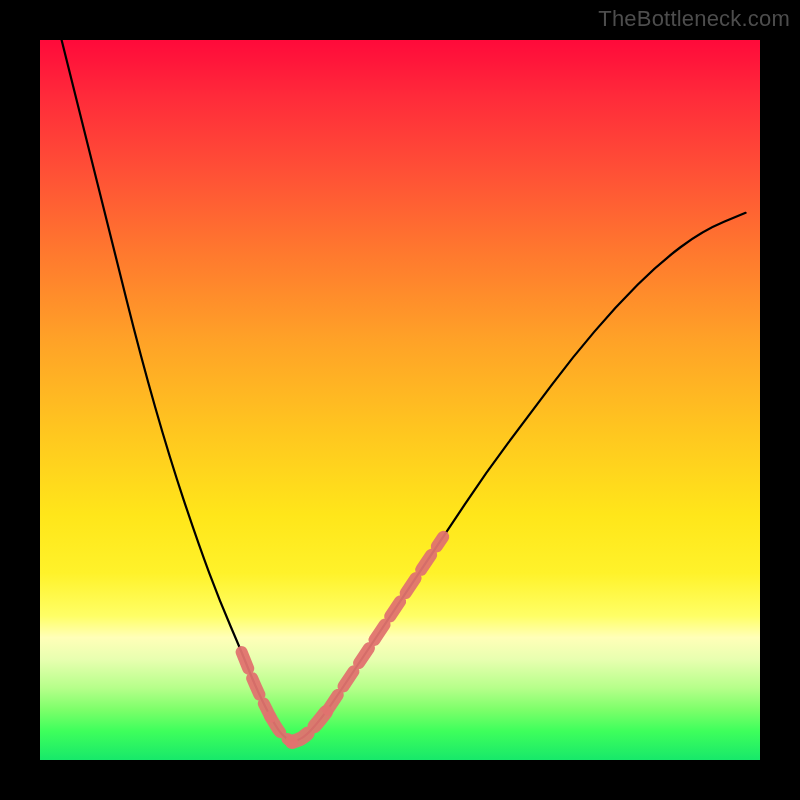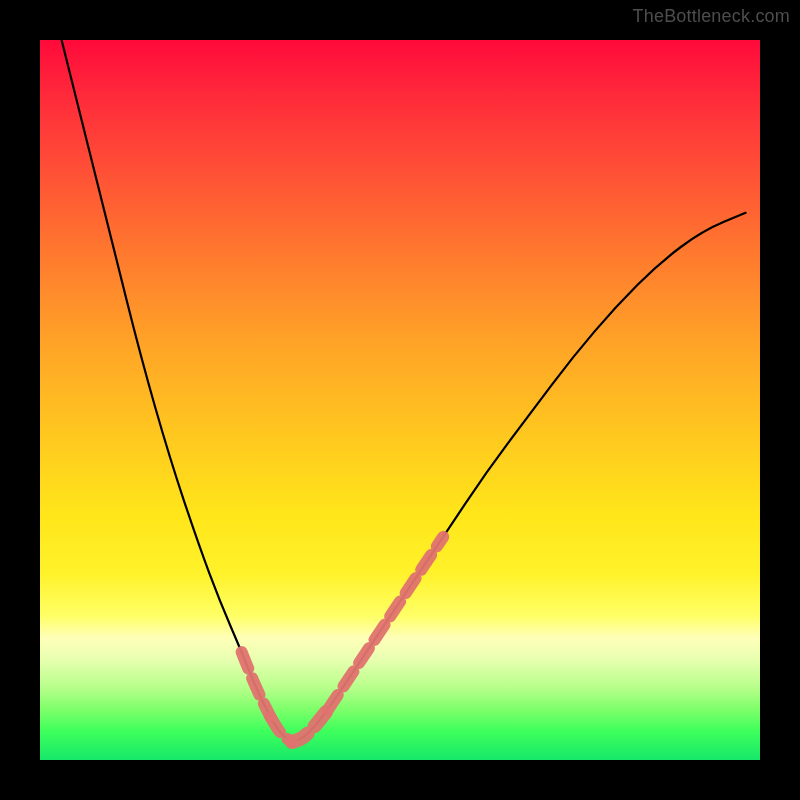--- a/index.html
+++ b/index.html
@@ -45,21 +45,21 @@
       #7dff6a 93%,
       #3eff5c 96%,
       #17e86a 100%
     );
   }
   .watermark {
     position: absolute;
     top: 6px;
     right: 10px;
     color: #4d4d4d;
-    font-size: 18px;
+    font-size: 22px;
     font-weight: 500;
     letter-spacing: 0.2px;
     user-select: none;
   }
   svg.curve {
     position: absolute;
     left: 0; top: 0;
     width: 720px;
     height: 720px;
     overflow: visible;

